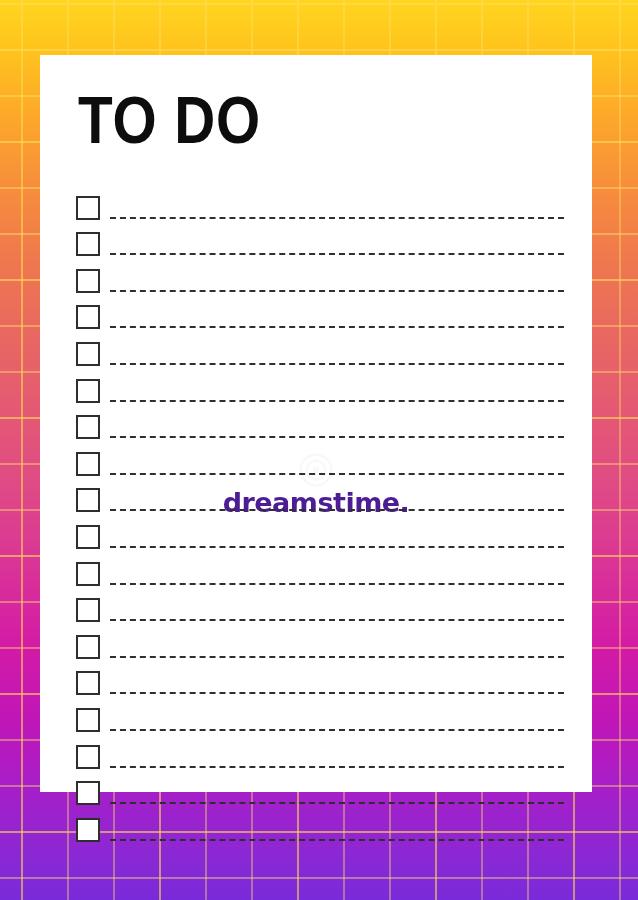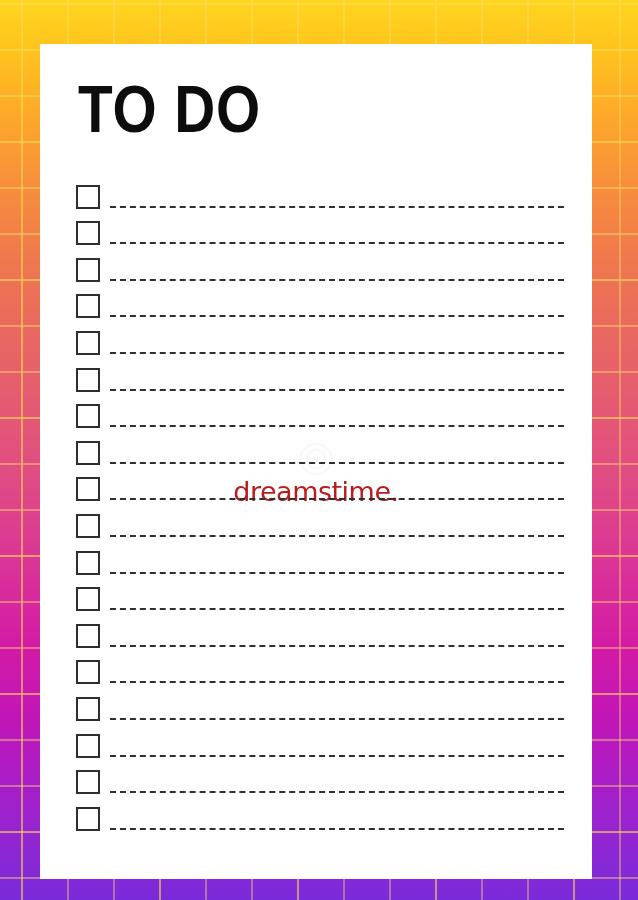--- a/index.html
+++ b/index.html
@@ -89,23 +89,23 @@
         rgba(255,255,255,0) 2px,
         rgba(255,255,255,0) 138px
       );
     background-position: 0 3px, 21px 0;
   }
 
   
   #sheet {
     position: absolute;
     left: 40px;
-    top: 44px;
+    top: 55px;
     width: 552px;
-    height: 835px;
+    height: 737px;
     background: #ffffff;
   }
 
   
   #header {
     position: absolute;
     left: 0;
     top: 0;
     width: 100%;
     height: 130px;
@@ -204,23 +204,23 @@
     display: block;
     margin: 0 auto 2px;
     width: 34px;
     height: 34px;
     opacity: 0.5;
   }
 
   #watermark-text {
     font-family: "DejaVu Sans", sans-serif;
     font-size: 27px;
-    font-weight: 400;
+    font-weight: 700;
     letter-spacing: -0.5px;
-    color: #b91c1c;
+    color: #4c1d95;
     line-height: 1;
   }
 </style>
 </head>
 <body>
 
 <div id="bg">
   <div id="grid-h"></div>
   <div id="grid-v"></div>
   <div id="grid-accent"></div>

